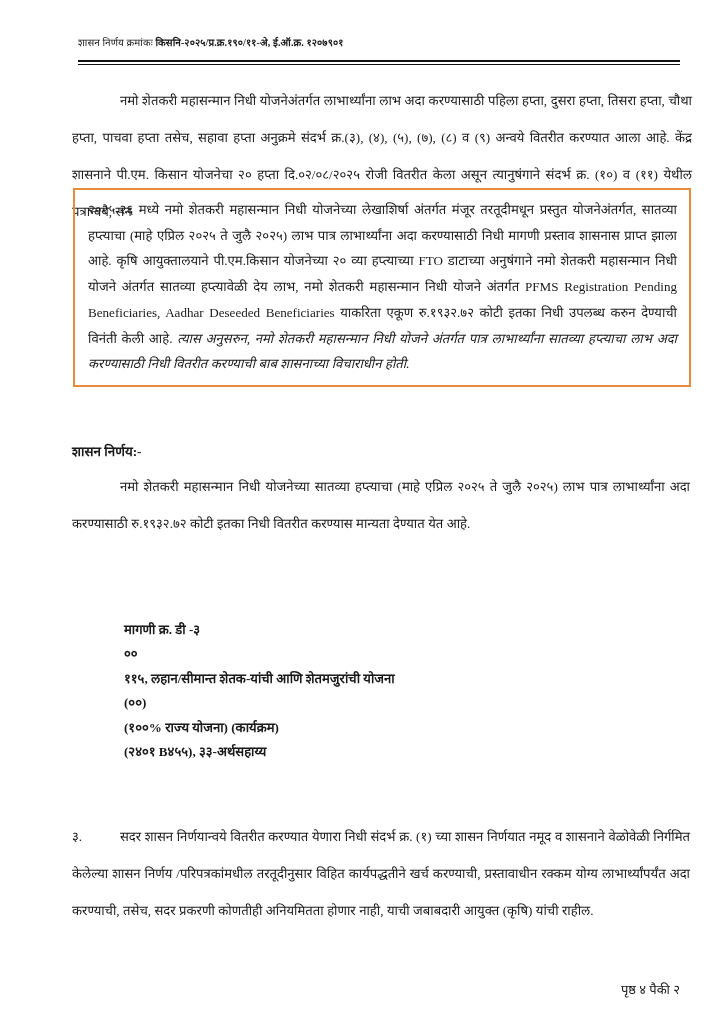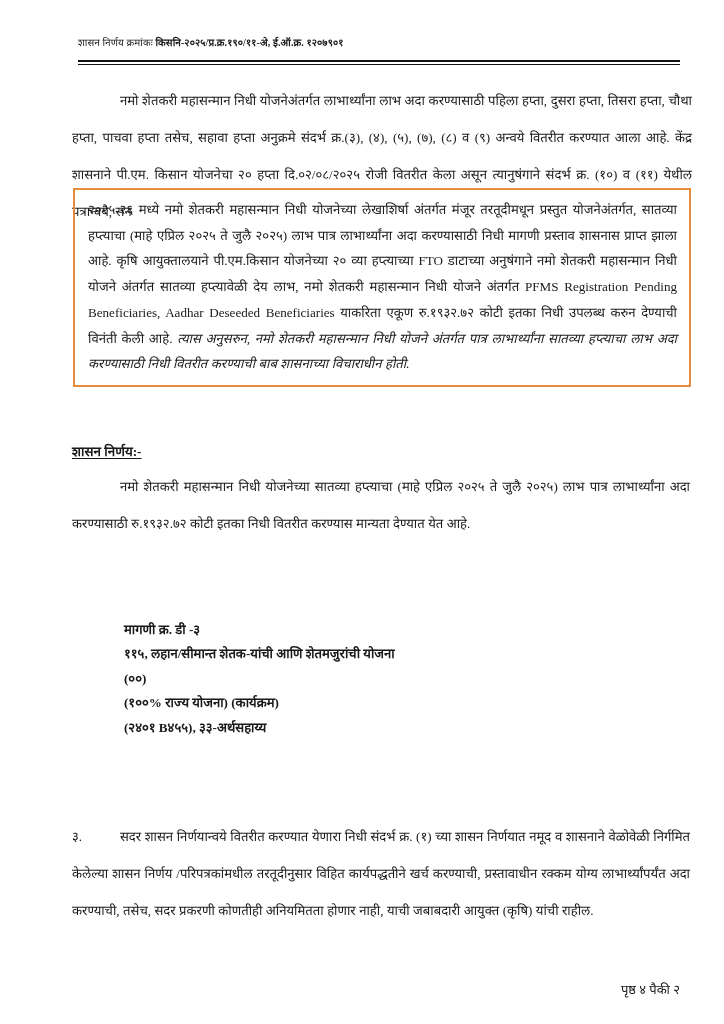--- a/index.html
+++ b/index.html
@@ -102,21 +102,20 @@
     font-style: italic;
   }
 
   
   .decision-heading {
     position: absolute;
     left: 0px;
     top: 360px;
     font-size: 13.4px;
     font-weight: bold;
-    text-decoration: underline;
     text-underline-offset: 2px;
   }
 
   .decision-para {
     position: absolute;
     left: 0px;
     top: 386px;
     width: 618px;
   }
 
@@ -187,20 +186,21 @@
 
     <div class="decision-heading">शासन निर्णय:-</div>
 
     <div class="decision-para">
       <p class="para indent-first">नमो शेतकरी महासन्मान निधी योजनेच्या सातव्या हप्त्याचा (माहे एप्रिल २०२५ ते जुलै २०२५) लाभ पात्र लाभार्थ्यांना अदा करण्यासाठी रु.१९३२.७२ कोटी इतका निधी वितरीत करण्यास मान्यता देण्यात येत आहे.</p>
     </div>
 
 
     <div class="budget-block">
       <div class="budget-line">मागणी क्र. डी -३</div>
+      <div class="budget-line">००</div>
       <div class="budget-line">११५, लहान/सीमान्त शेतक-यांची आणि शेतमजुरांची योजना</div>
       <div class="budget-line">(००)</div>
       <div class="budget-line">(१००% राज्य योजना) (कार्यक्रम)</div>
       <div class="budget-line">(२४०१ B४५५), ३३-अर्थसहाय्य</div>
     </div>
 
     <div class="para-three">
       <p class="para"><span class="num-inline">३.</span><span>सदर शासन निर्णयान्वये वितरीत करण्यात येणारा निधी संदर्भ क्र. (१) च्या शासन निर्णयात नमूद व शासनाने वेळोवेळी निर्गमित केलेल्या शासन निर्णय /परिपत्रकांमधील तरतूदीनुसार विहित कार्यपद्धतीने खर्च करण्याची, प्रस्तावाधीन रक्कम योग्य लाभार्थ्यांपर्यंत अदा करण्याची, तसेच, सदर प्रकरणी कोणतीही अनियमितता होणार नाही, याची जबाबदारी आयुक्त (कृषि) यांची राहील.</span></p>
     </div>
 

